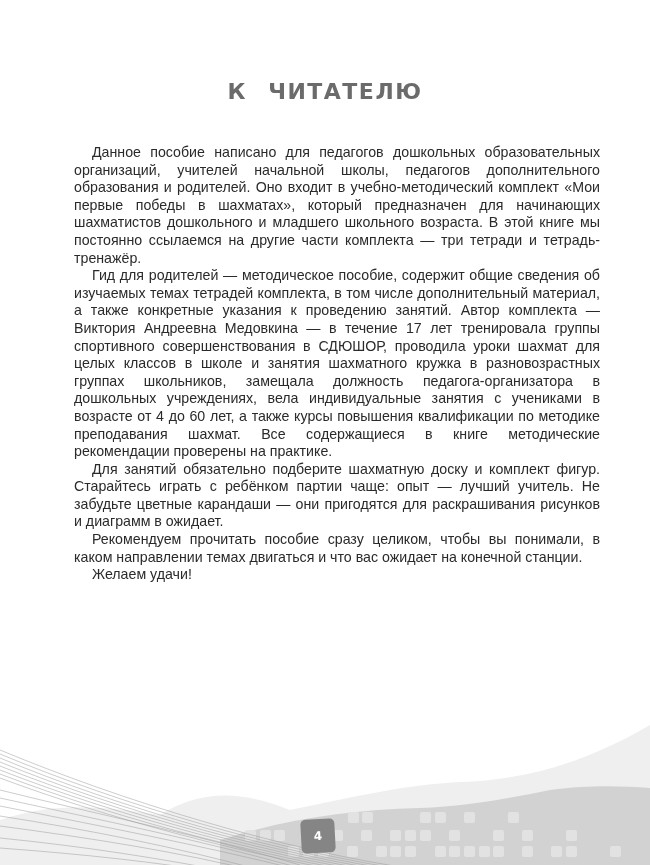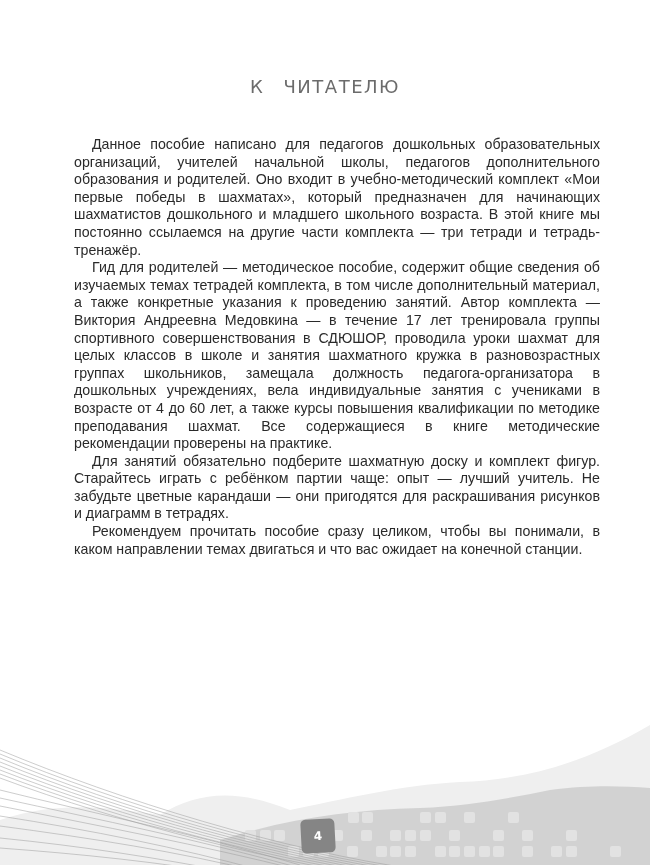--- a/index.html
+++ b/index.html
@@ -5,46 +5,47 @@
   html, body { margin: 0; padding: 0; }
   body {
     width: 650px; height: 865px; background: #ffffff;
     position: relative; overflow: hidden;
     font-family: "Liberation Sans", "DejaVu Sans", sans-serif;
     color: #2a2a2a;
   }
   .title {
     position: absolute; top: 64px; left: 0; width: 650px;
     text-align: center; font-family: "DejaVu Sans", sans-serif;
-    font-weight: normal; font-size: 18px; letter-spacing: 1.5px;
+    font-weight: bold; font-size: 22px; letter-spacing: 1.5px;
     color: #6b6b6b; word-spacing: 12px;
   }
   .body-text {
-    position: absolute; top: 136px; left: 74px; width: 526px;
+    position: absolute; top: 144px; left: 74px; width: 526px;
     font-size: 14.2px; line-height: 17.6px; text-align: justify;
   }
   .body-text p { margin: 0; text-indent: 18px; text-align-last: left; }
   .bg-deco { position: absolute; left: 0; top: 690px; width: 650px; height: 175px; }
   .page-num {
     position: absolute; left: 301px; top: 819px; width: 34px; height: 34px;
     background: #858585; border-radius: 5px; transform: rotate(-3deg);
     color: #ffffff; font-family: "DejaVu Sans", sans-serif; font-weight: bold;
     font-size: 12px; display: flex; align-items: center; justify-content: center;
   }
 </style>
 </head>
 <body>
 
 <h1 class="title">К ЧИТАТЕЛЮ</h1>
 
 <div class="body-text">
   <p>Данное пособие написано для педагогов дошкольных образовательных организаций, учителей начальной школы, педагогов дополнительного образования и родителей. Оно входит в учебно-методический комплект «Мои первые победы в шахматах», который предназначен для начинающих шахматистов дошкольного и младшего школьного возраста. В этой книге мы постоянно ссылаемся на другие части комплекта — три тетради и тетрадь-тренажёр.</p>
   <p>Гид для родителей — методическое пособие, содержит общие сведения об изучаемых темах тетрадей комплекта, в том числе дополнительный материал, а также конкретные указания к проведению занятий. Автор комплекта — Виктория Андреевна Медовкина — в течение 17 лет тренировала группы спортивного совершенствования в СДЮШОР, проводила уроки шахмат для целых классов в школе и занятия шахматного кружка в разновозрастных группах школьников, замещала должность педагога-организатора в дошкольных учреждениях, вела индивидуальные занятия с учениками в возрасте от 4 до 60 лет, а также курсы повышения квалификации по методике преподавания шахмат. Все содержащиеся в книге методические рекомендации проверены на практике.</p>
-  <p>Для занятий обязательно подберите шахматную доску и комплект фигур. Старайтесь играть с ребёнком партии чаще: опыт — лучший учитель. Не забудьте цветные карандаши — они пригодятся для раскрашивания рисунков и диаграмм в тетрадях.</p>
+  <p>Для занятий обязательно подберите шахматную доску и комплект фигур. Старайтесь играть с ребёнком партии чаще: опыт — лучший учитель. Не забудьте цветные карандаши — они пригодятся для раскрашивания рисунков и диаграмм в ожидает.</p>
   <p>Рекомендуем прочитать пособие сразу целиком, чтобы вы понимали, в каком направлении темах двигаться и что вас ожидает на конечной станции.</p>
+  <p>Желаем удачи!</p>
 </div>
 
 <svg class="bg-deco" viewBox="0 0 650 175" preserveAspectRatio="none">
 
   <path d="M0 130 C 60 110, 110 118, 160 125 C 200 100, 240 100, 290 120 C 340 110, 400 95, 460 92 C 530 90, 590 70, 650 35 L650 175 L0 175 Z" fill="#efefef"></path>
 
   <path d="M220 150 C 290 128, 350 120, 420 118 C 470 116, 510 108, 550 100 C 590 95, 620 96, 650 98 L650 175 L220 175 Z" fill="#d2d2d2"></path>
 
   <g fill="#e2e2e2">
     <rect x="346" y="177" width="11" height="11" rx="2"></rect>

